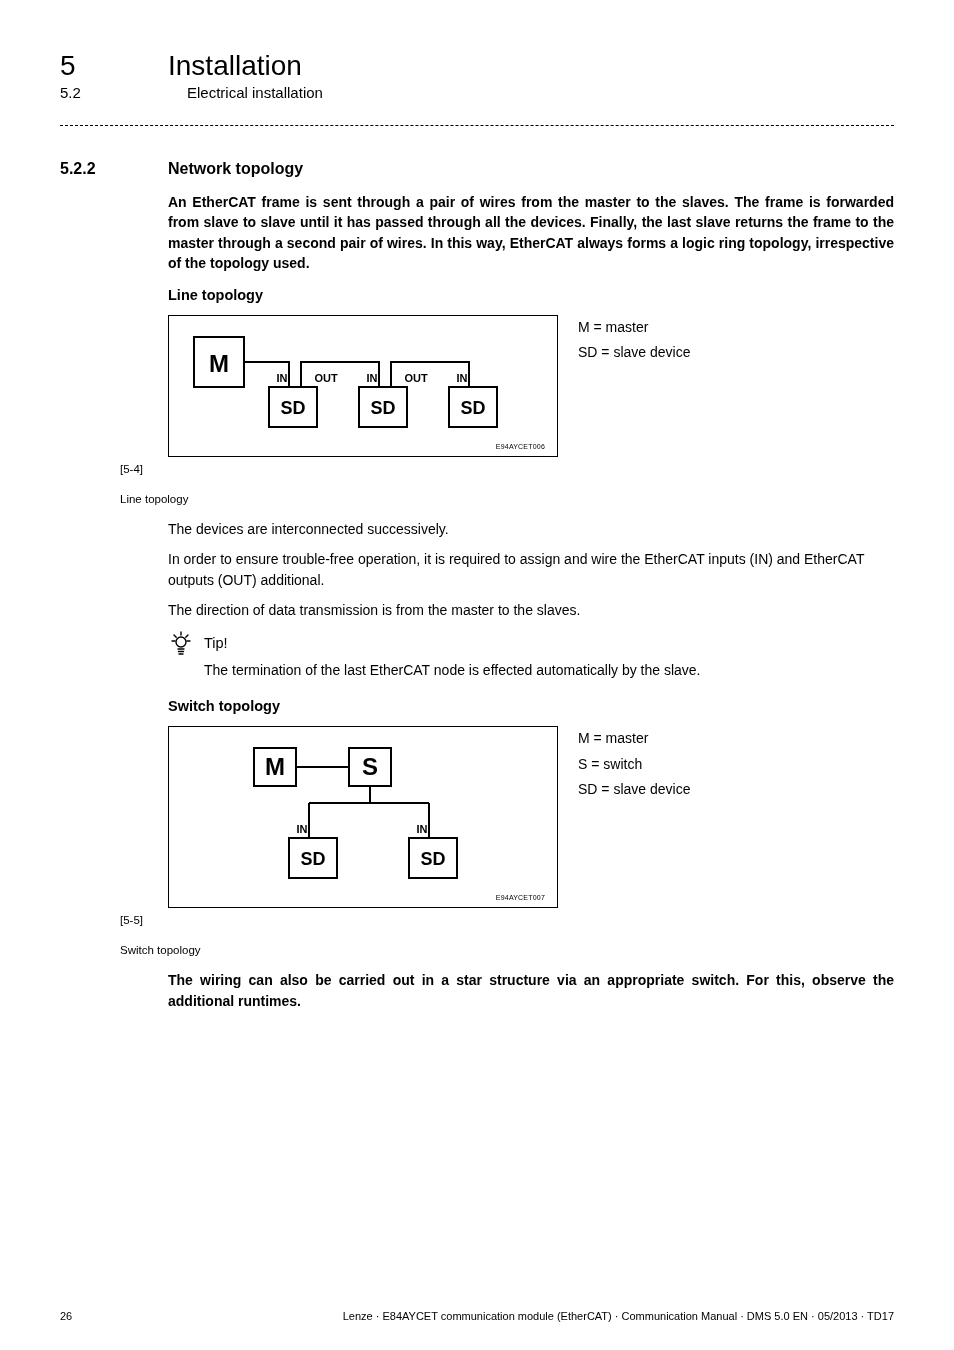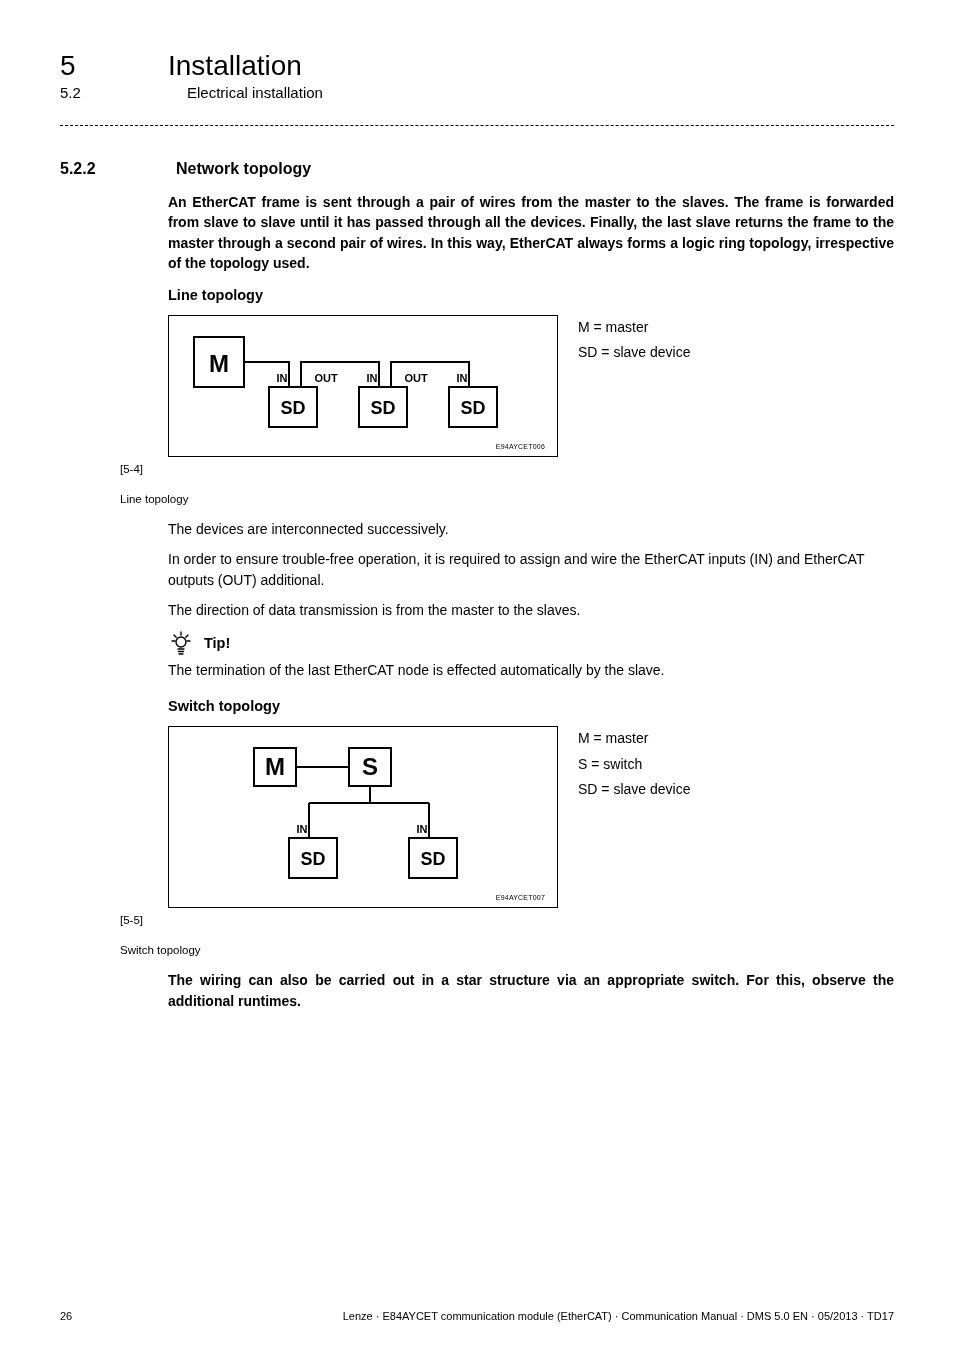--- a/index.html
+++ b/index.html
@@ -18,21 +18,21 @@
   .sub-row { display: flex; align-items: baseline; gap: 67px; margin-bottom: 24px; }
   .sub-num { font-size: 15px; width: 60px; }
   .sub-title { font-size: 15px; }
   .dashline {
     border: none;
     border-top: 1.5px dashed #000;
     margin: 10px 0 34px 0;
   }
   .sec-row { display: flex; align-items: baseline; gap: 48px; margin-bottom: 14px; }
   .sec-num { font-size: 16px; font-weight: 700; width: 60px; }
-  .sec-title { font-size: 16px; font-weight: 700; margin-left: 8px; }
+  .sec-title { font-size: 16px; font-weight: 700; }
   .body { margin-left: 108px; }
   .para { font-size: 14px; line-height: 1.45; text-align: justify; margin-bottom: 14px; font-weight: bold; }
   .para-tight { font-size: 14px; line-height: 1.45; margin-bottom: 10px; }
   .h4 { font-size: 14.5px; font-weight: 700; margin-bottom: 12px; margin-top: 4px; }
   .fig-row { display: flex; align-items: flex-start; gap: 20px; margin-bottom: 6px; }
   .fig-box {
     border: 1px solid #000;
     padding: 16px 12px 6px 20px;
     width: 390px;
     position: relative;
@@ -45,22 +45,22 @@
   }
   .efoot { font-size: 7px; text-align: right; margin-top: 2px; letter-spacing: 0.2px; }
   .legend { font-size: 14px; line-height: 1.8; }
   .caption-row { display: flex; gap: 18px; font-size: 11.5px; margin-left: -48px; margin-bottom: 14px; flex-direction: column;}
   .caption-num { width: 30px; }
   .tip-row { display: flex; align-items: center; gap: 10px; margin: 10px 0 6px 0; }
   .tip-icon {
     width: 26px; height: 26px; display:flex; align-items:center; justify-content:center;
     font-size: 20px;
   }
-  .tip-label { font-size: 14.5px; font-weight: 700; }
-  .tip-text { font-size: 14px; margin-bottom: 20px; }
+  .tip-label { font-size: 14.5px; font-weight: 400; }
+  .tip-text { font-size: 14px; margin-left: 36px; margin-bottom: 20px; }
   .footer {
     position: absolute; bottom: 28px; left: 60px; right: 60px;
     display: flex; justify-content: space-between; font-size: 11px; align-items: flex-end;
   }
   
   .dg-box { fill:#fff; stroke:#000; stroke-width:2; }
   .dg-txt-big { font: bold 24px Arial, sans-serif; }
   .dg-txt-mid { font: bold 18px Arial, sans-serif; }
   .dg-txt-sm  { font: bold 11px Arial, sans-serif; }
   .dg-line { stroke:#000; stroke-width:2; fill:none; }

